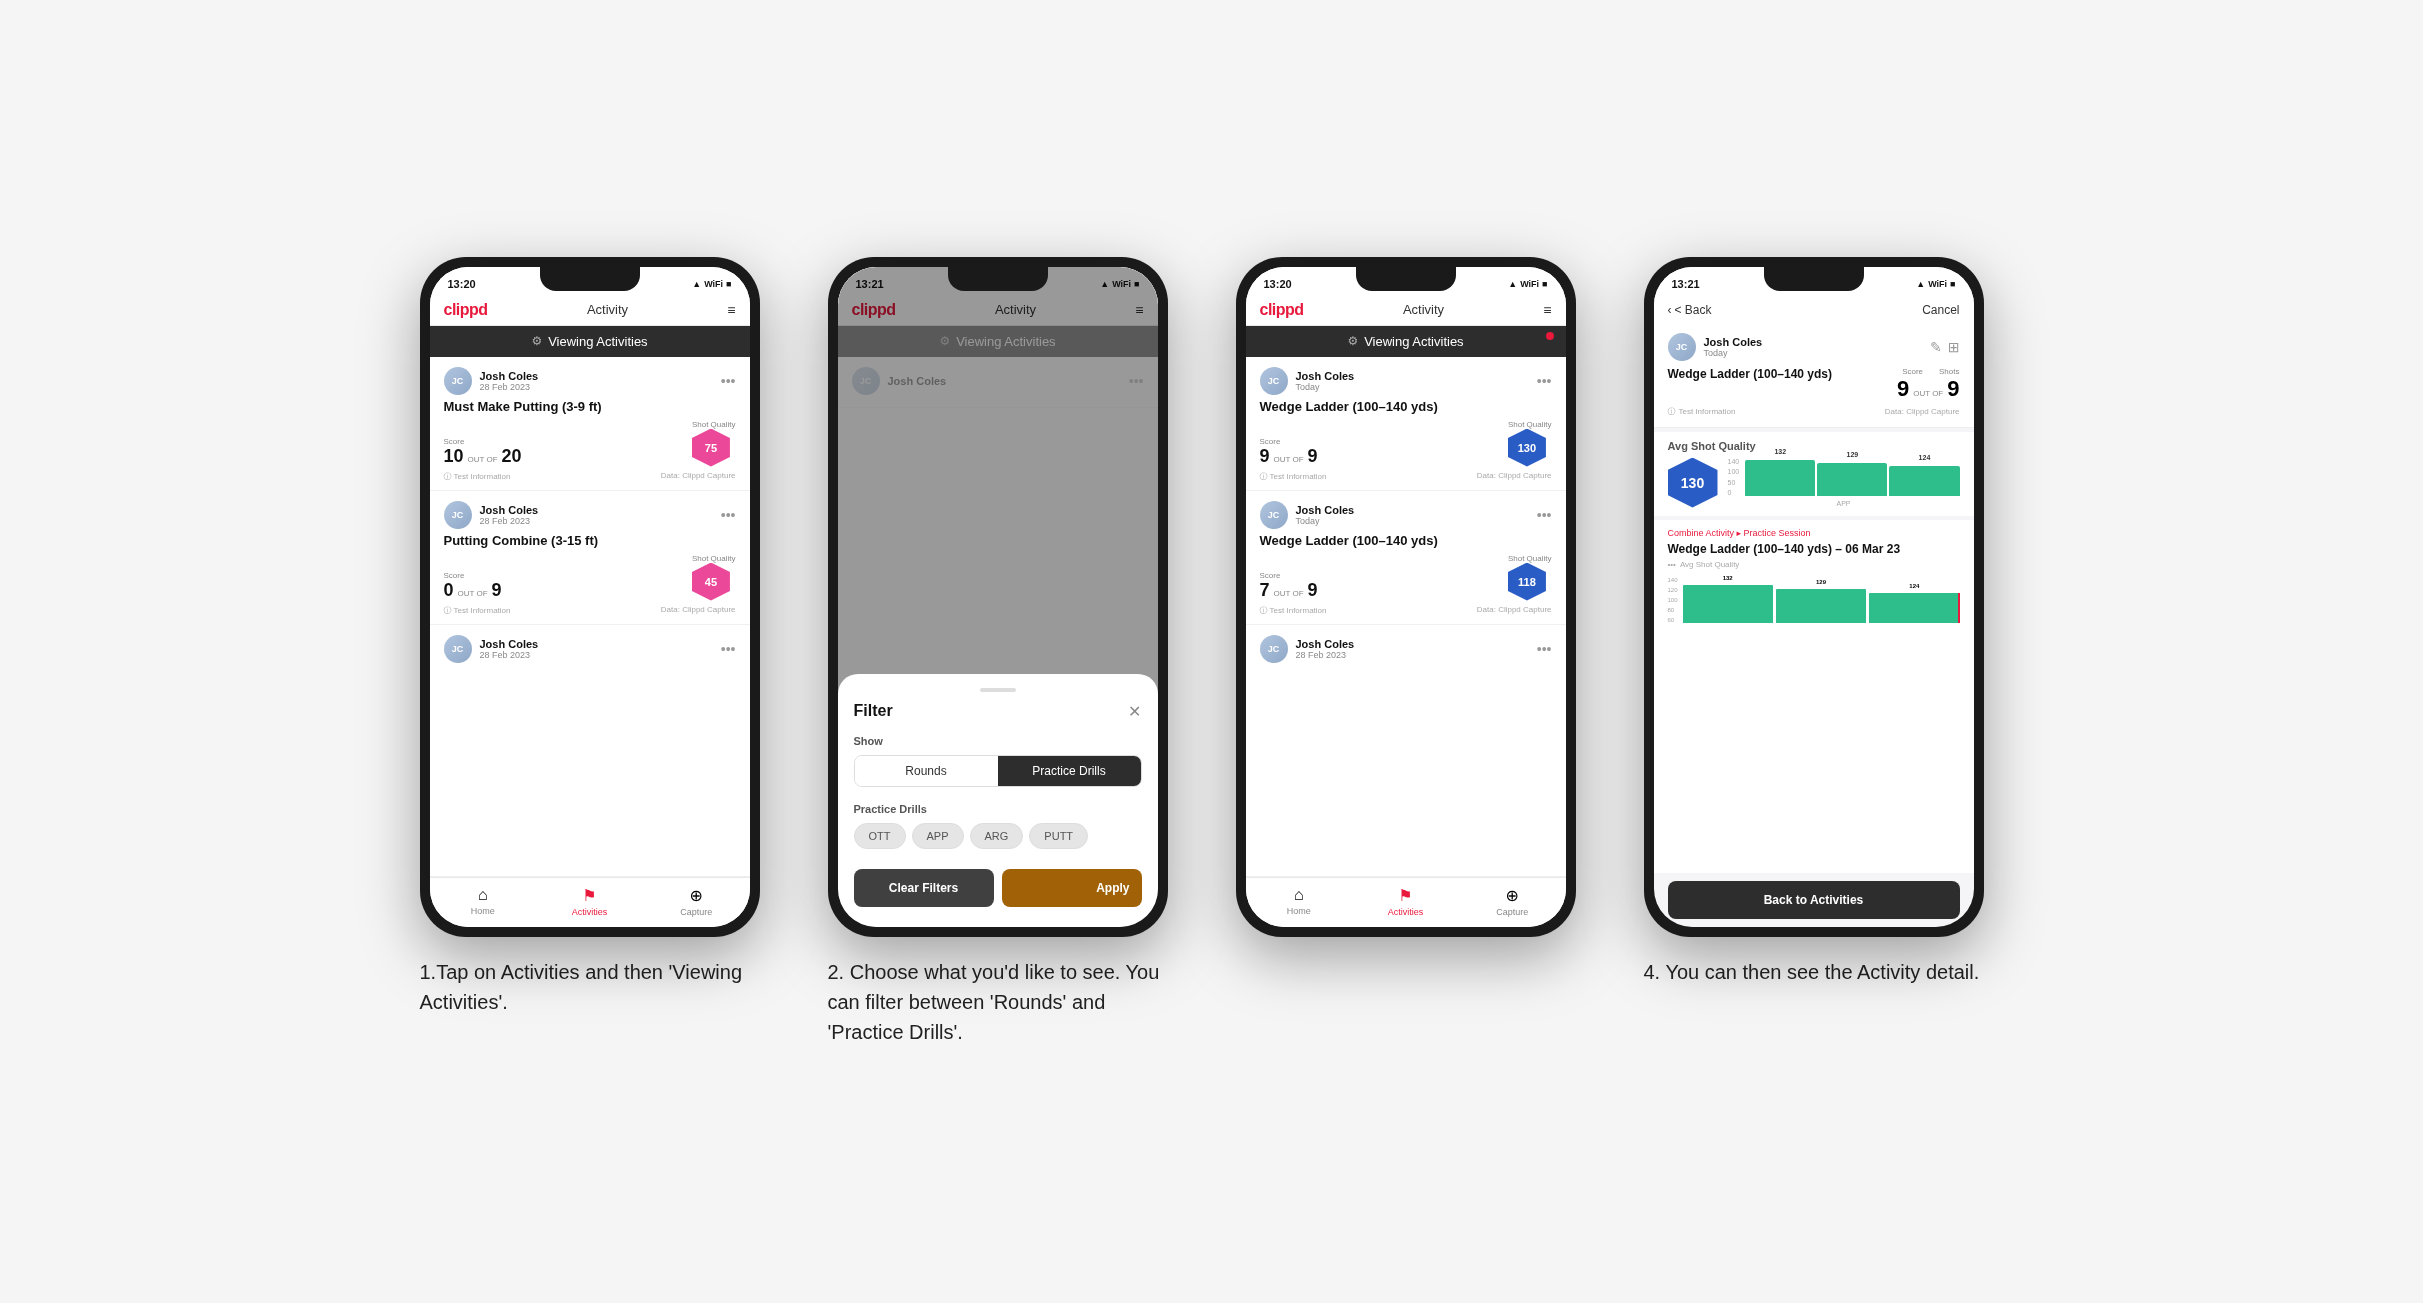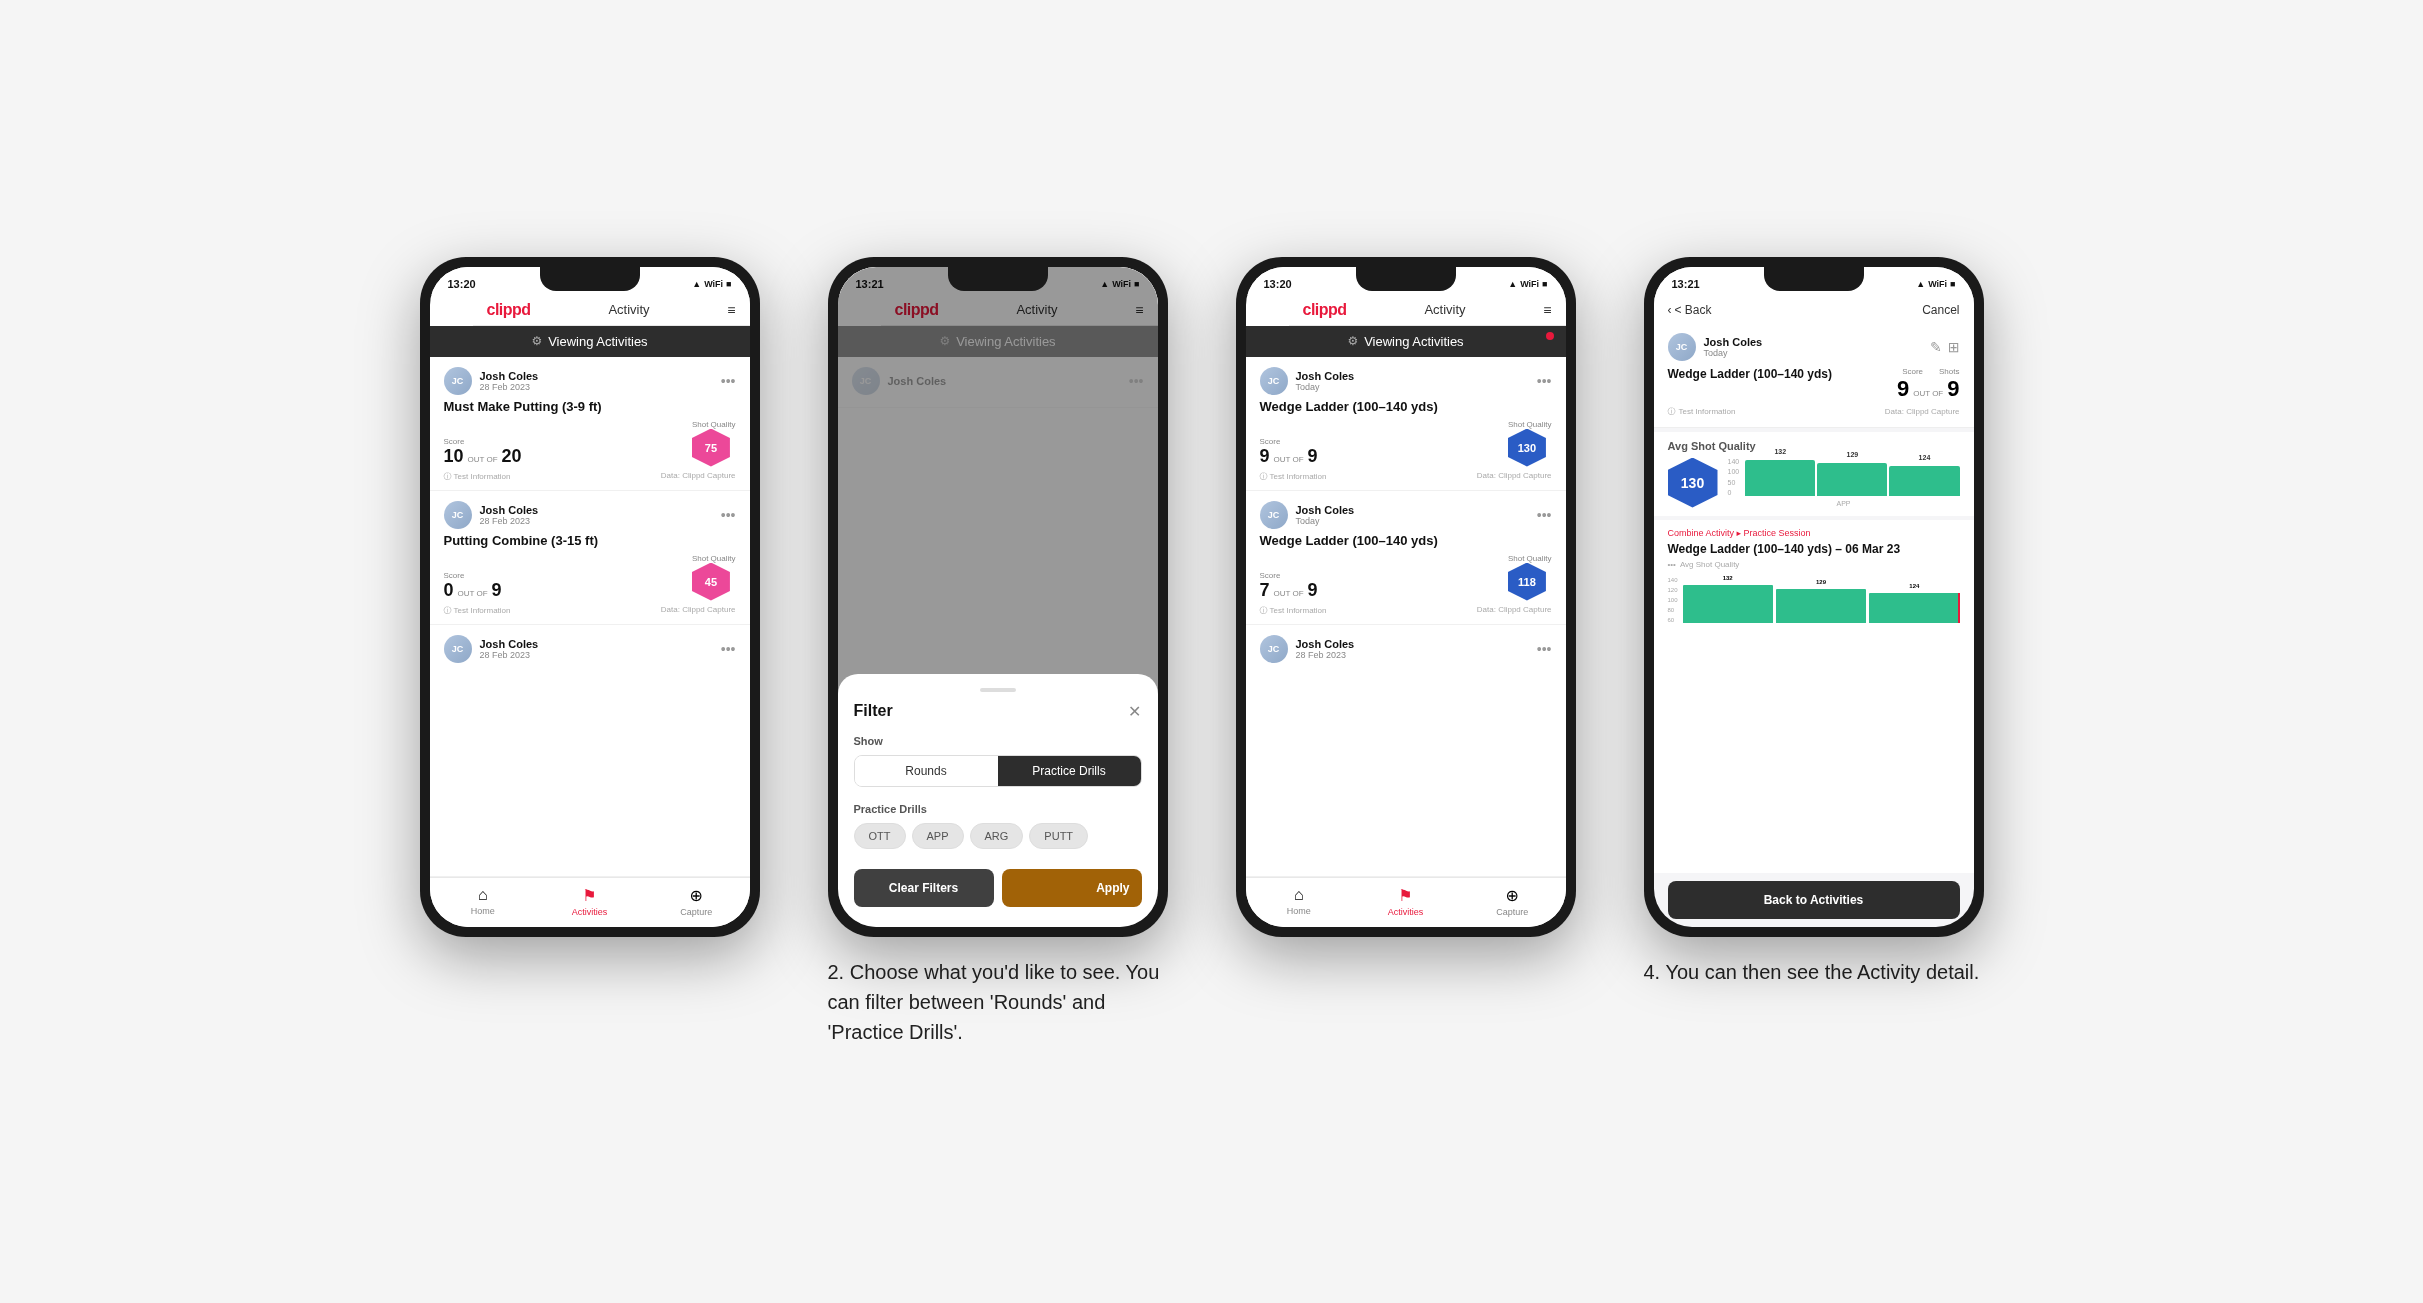--- a/index.html
+++ b/index.html
@@ -83,21 +83,20 @@
     .status-icons { display: flex; gap: 3px; align-items: center; font-size: 9px; }
 
     
     .top-nav {
       display: flex;
       align-items: center;
       justify-content: space-between;
       padding: 6px 14px;
       background: #fff;
       border-bottom: 1px solid #e8e8e8;
-      margin-left: 43px;
     }
 
     .logo-text {
       font-size: 16px;
       font-weight: 800;
       color: #e8193c;
       letter-spacing: -0.5px;
     }
 
     .nav-title {
@@ -626,20 +625,23 @@
           <div class="bottom-nav-item">
             <span class="bottom-nav-icon active">⚑</span>
             <span class="bottom-nav-label active">Activities</span>
           </div>
           <div class="bottom-nav-item">
             <span class="bottom-nav-icon">⊕</span>
             <span class="bottom-nav-label">Capture</span>
           </div>
         </div>
       </div>
+    </div>
+    <div class="description">
+      <span>1.Tap on Activities and then 'Viewing Activities'.</span>
     </div>
   </div>
 
   <div class="phone-block">
     <div class="phone">
       <div class="phone-inner">
         <div class="notch"></div>
 
         <div class="status-bar">
           <span class="time">13:21</span>

